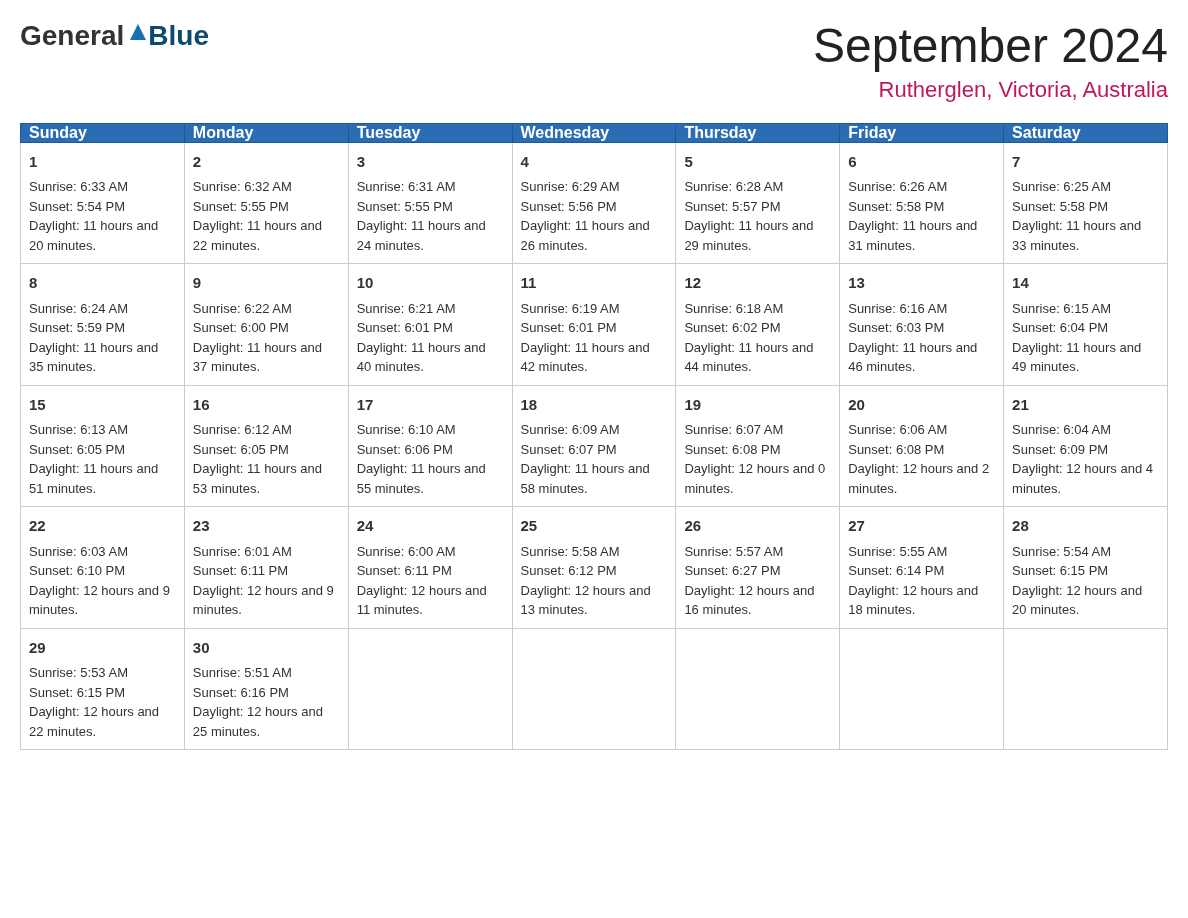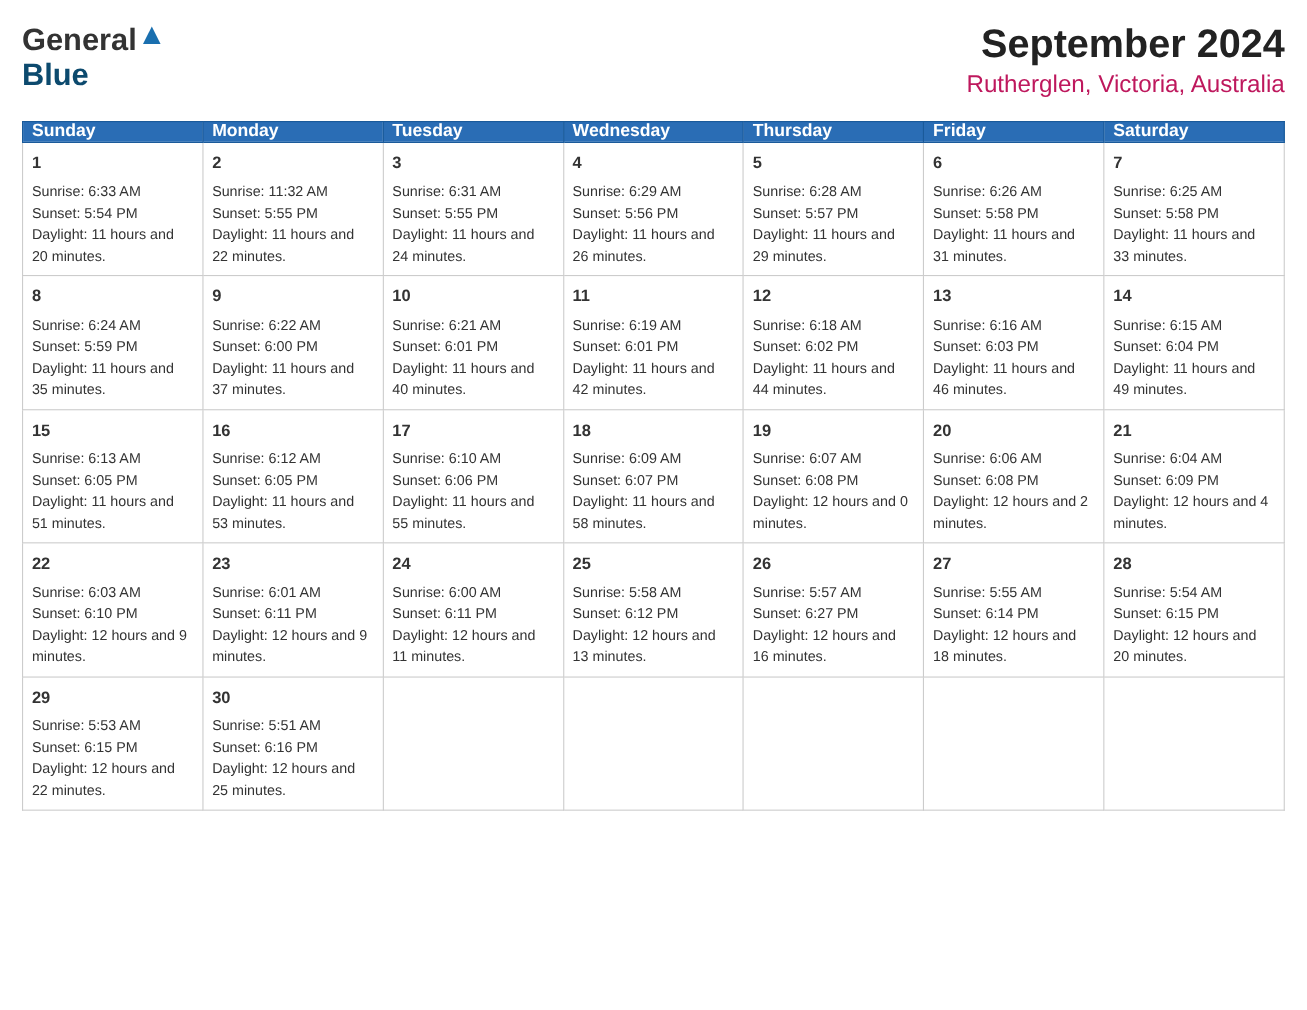--- a/index.html
+++ b/index.html
@@ -11,33 +11,33 @@
       min-height: 918px;
     }
     .header-area {
       display: flex;
       justify-content: space-between;
       align-items: flex-start;
       margin-bottom: 20px;
     }
     .logo {
       display: flex;
-      flex-direction: column;
+      flex-direction: row;
       align-items: flex-start;
     }
     .logo-row {
       display: flex;
       align-items: center;
     }
     .title-area {
       text-align: right;
     }
     .month-title {
-      font-size: 36px;
-      font-weight: bold;
+      font-size: 48px;
+      font-weight: normal;
       color: #222;
       line-height: 1.1;
     }
     .location-title {
       font-size: 22px;
       color: #be185d;
       margin-top: 4px;
     }
     .calendar-table {
       width: 100%;
@@ -106,21 +106,21 @@
         <th>Tuesday</th>
         <th>Wednesday</th>
         <th>Thursday</th>
         <th>Friday</th>
         <th>Saturday</th>
       </tr>
   </thead>
   <tbody id="calendar-body">
   <tr>
         <td><span class="day-number">1</span><span>Sunrise: 6:33 AM</span><br><span>Sunset: 5:54 PM</span><br><span>Daylight: 11 hours and 20 minutes.</span></td>
-        <td><span class="day-number">2</span><span>Sunrise: 11:32 AM</span><br><span>Sunset: 5:55 PM</span><br><span>Daylight: 11 hours and 22 minutes.</span></td>
+        <td><span class="day-number">2</span><span>Sunrise: 6:32 AM</span><br><span>Sunset: 5:55 PM</span><br><span>Daylight: 11 hours and 22 minutes.</span></td>
         <td><span class="day-number">3</span><span>Sunrise: 6:31 AM</span><br><span>Sunset: 5:55 PM</span><br><span>Daylight: 11 hours and 24 minutes.</span></td>
         <td><span class="day-number">4</span><span>Sunrise: 6:29 AM</span><br><span>Sunset: 5:56 PM</span><br><span>Daylight: 11 hours and 26 minutes.</span></td>
         <td><span class="day-number">5</span><span>Sunrise: 6:28 AM</span><br><span>Sunset: 5:57 PM</span><br><span>Daylight: 11 hours and 29 minutes.</span></td>
         <td><span class="day-number">6</span><span>Sunrise: 6:26 AM</span><br><span>Sunset: 5:58 PM</span><br><span>Daylight: 11 hours and 31 minutes.</span></td>
         <td><span class="day-number">7</span><span>Sunrise: 6:25 AM</span><br><span>Sunset: 5:58 PM</span><br><span>Daylight: 11 hours and 33 minutes.</span></td>
       </tr>
       <tr>
         <td><span class="day-number">8</span><span>Sunrise: 6:24 AM</span><br><span>Sunset: 5:59 PM</span><br><span>Daylight: 11 hours and 35 minutes.</span></td>
         <td><span class="day-number">9</span><span>Sunrise: 6:22 AM</span><br><span>Sunset: 6:00 PM</span><br><span>Daylight: 11 hours and 37 minutes.</span></td>
         <td><span class="day-number">10</span><span>Sunrise: 6:21 AM</span><br><span>Sunset: 6:01 PM</span><br><span>Daylight: 11 hours and 40 minutes.</span></td>

